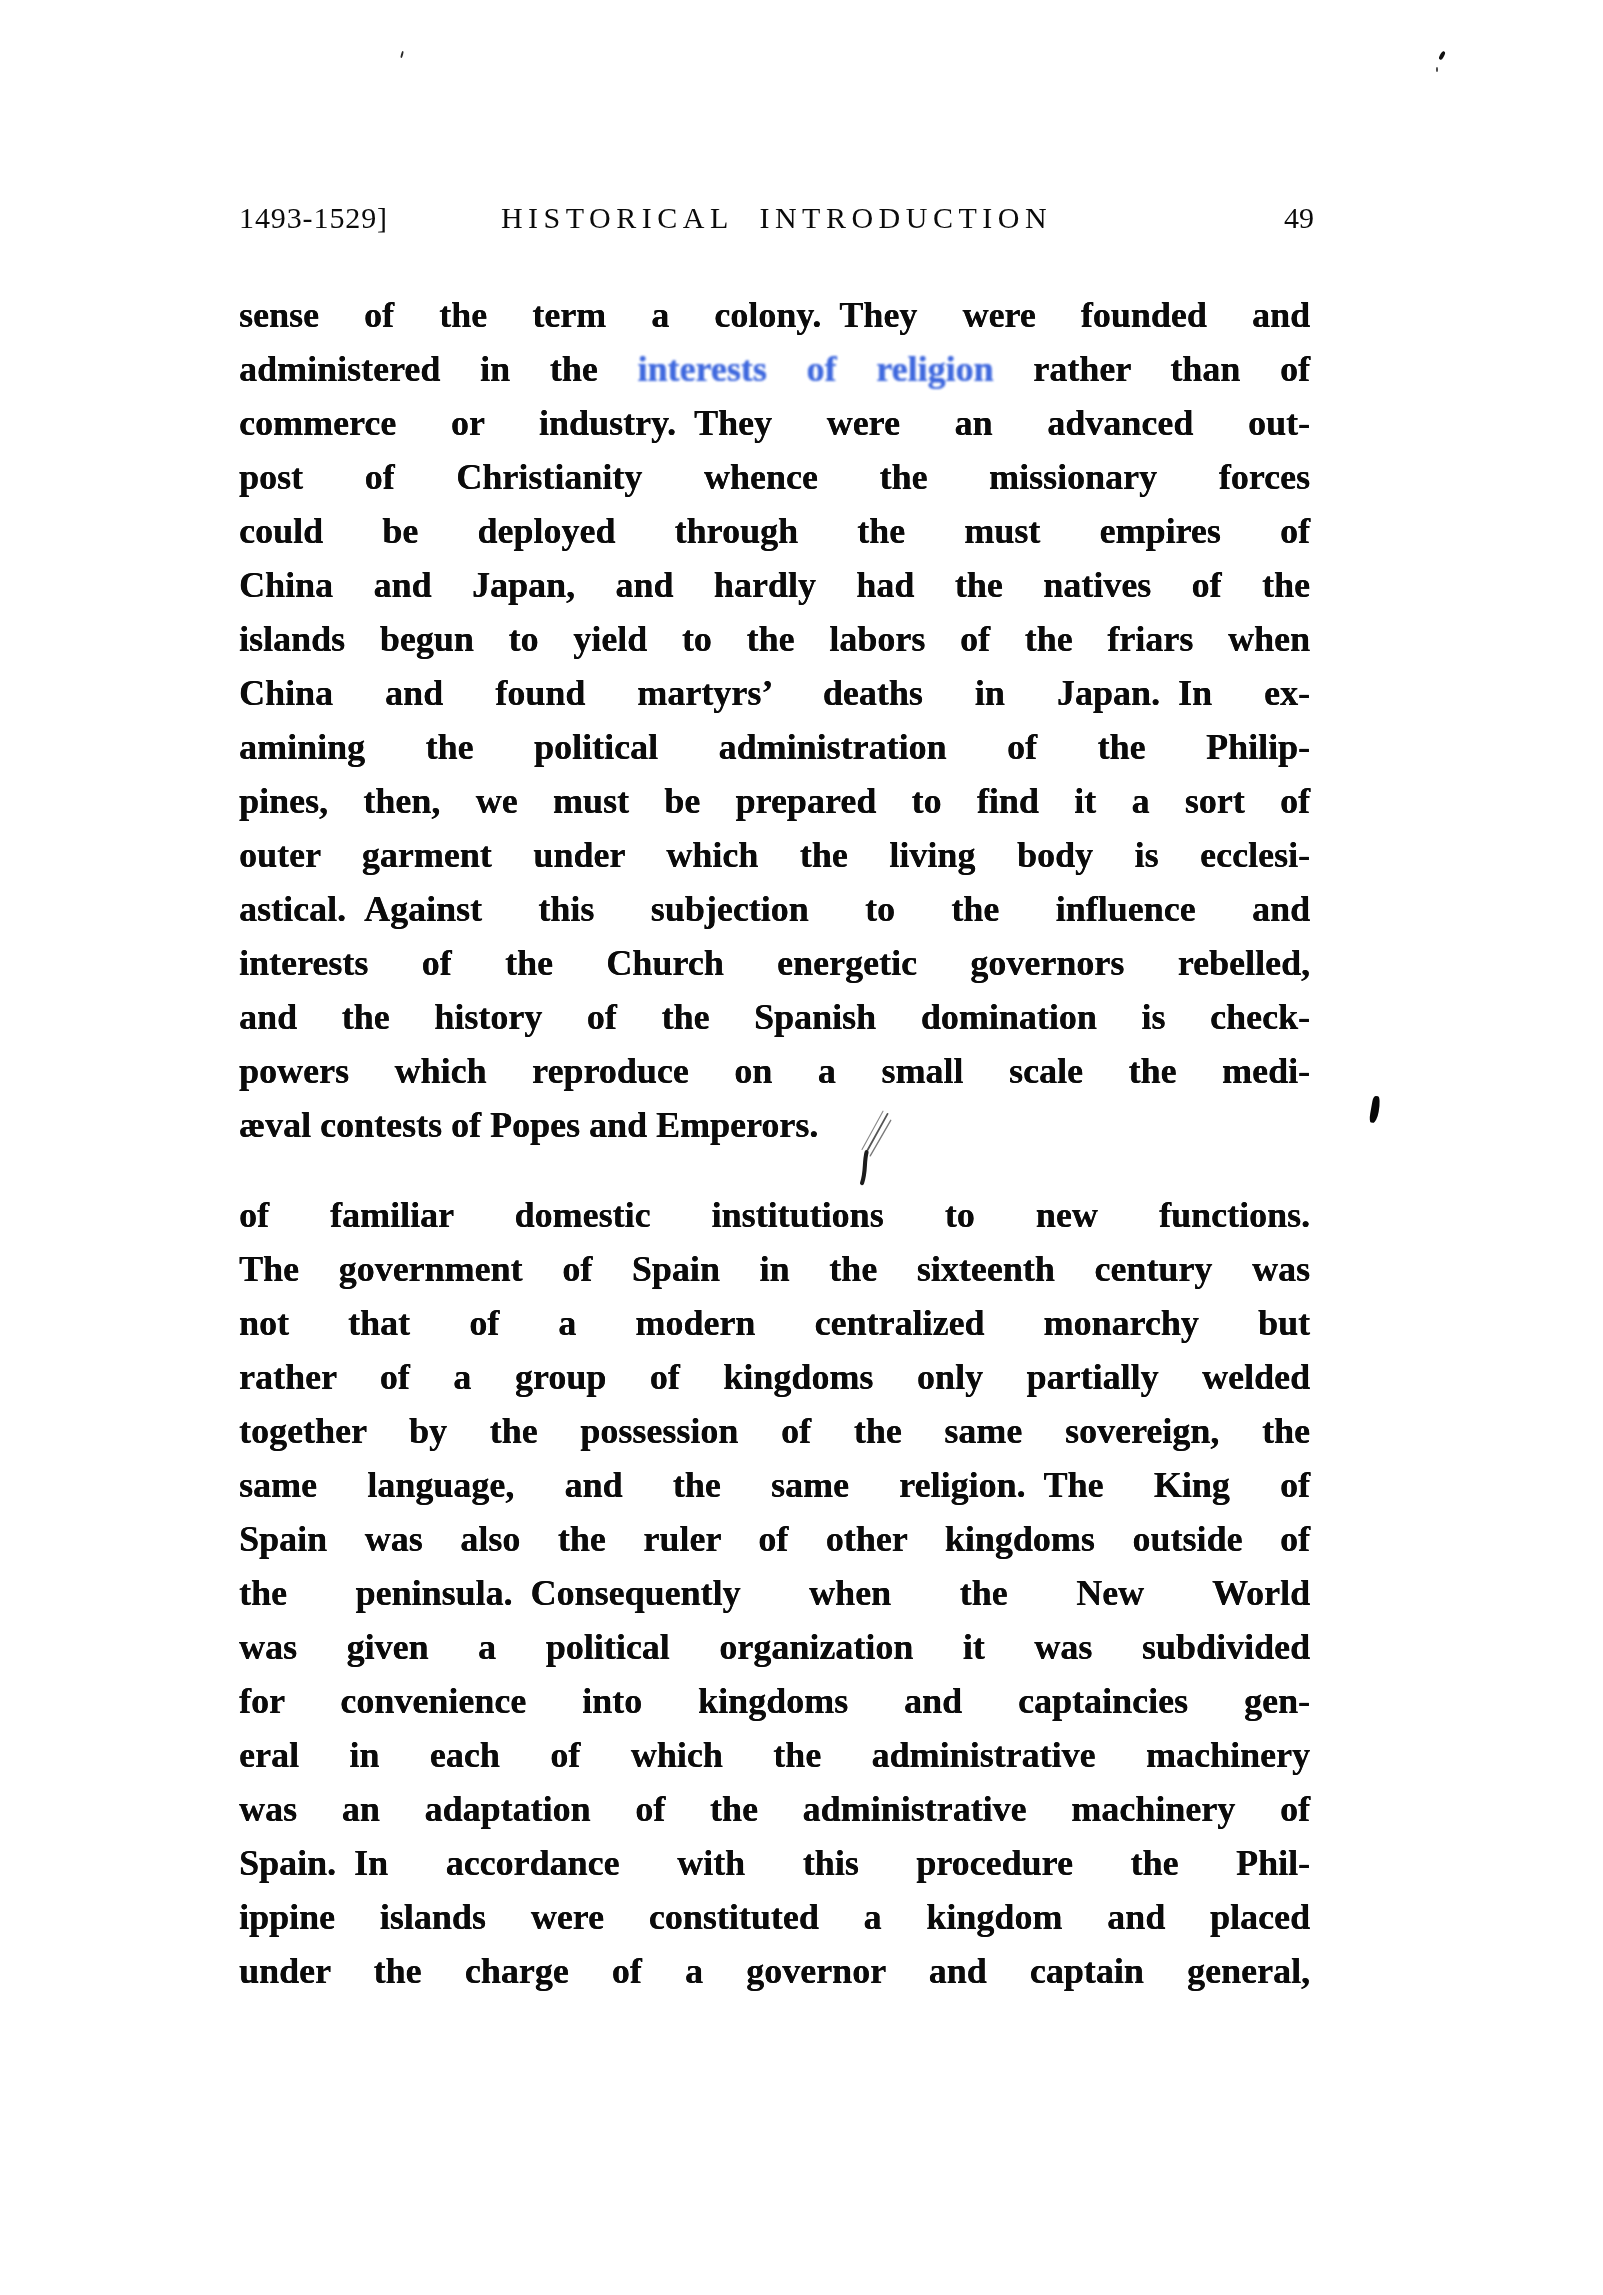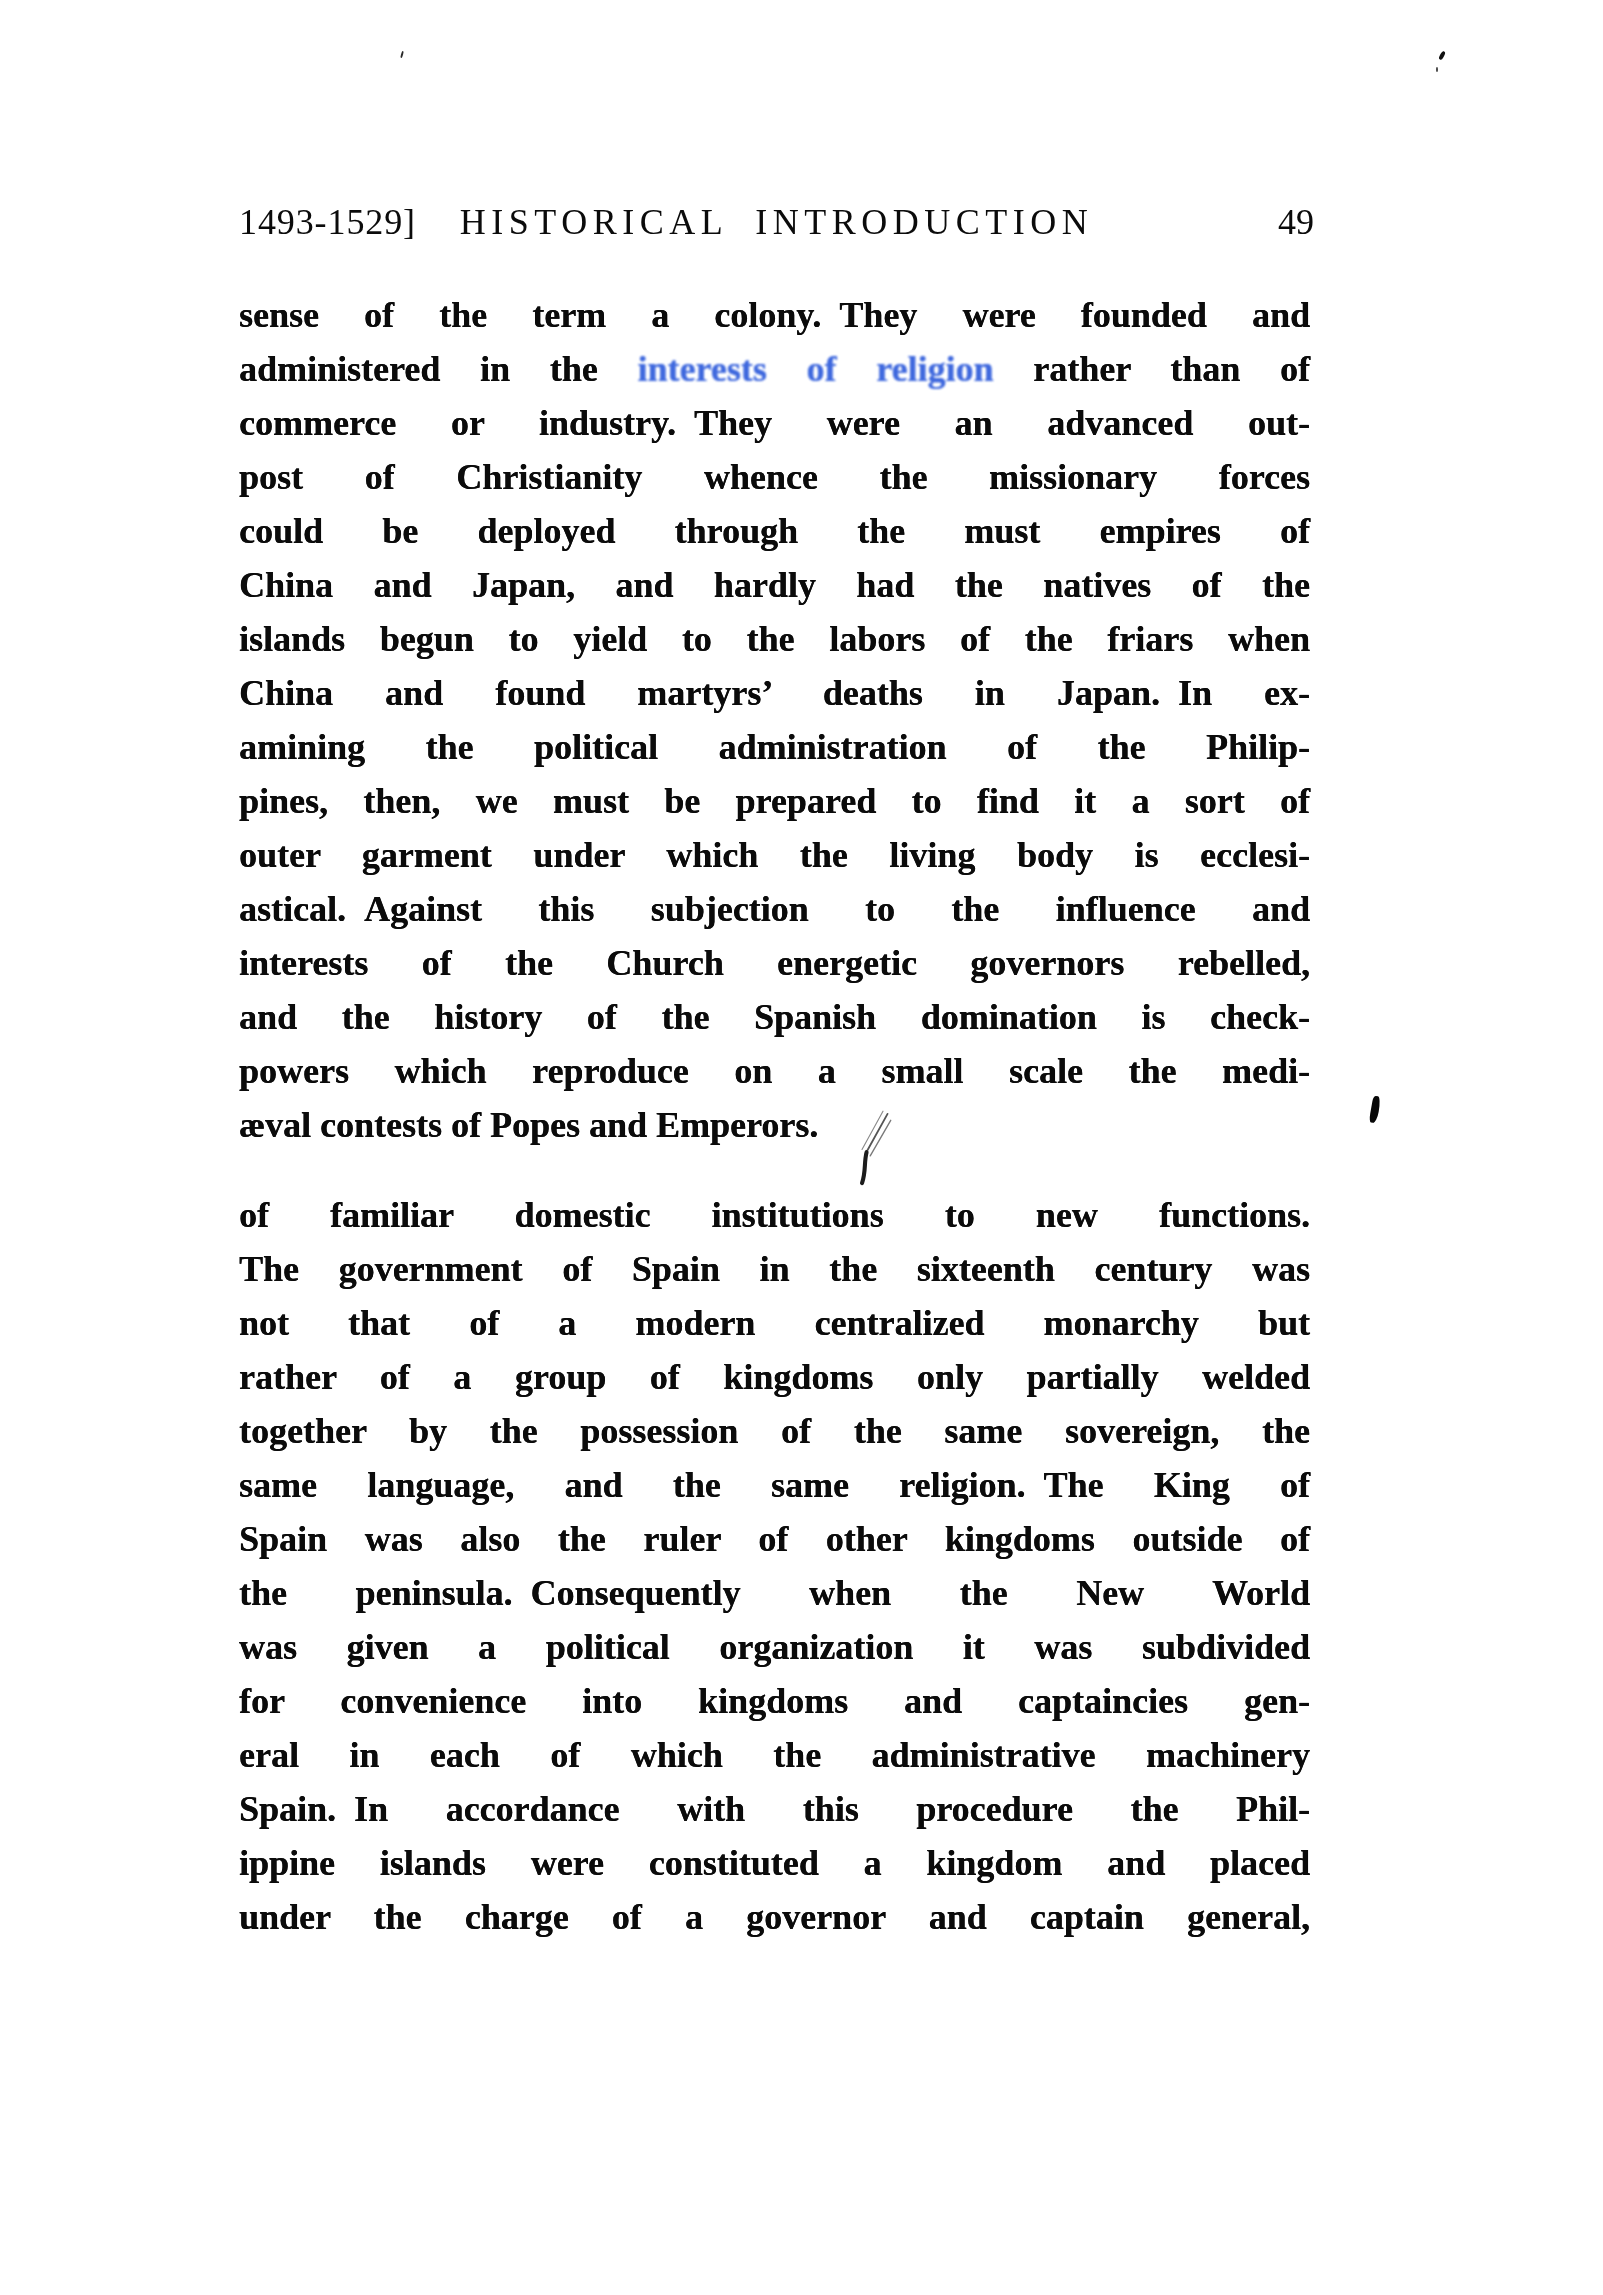--- a/index.html
+++ b/index.html
@@ -5,21 +5,21 @@
   html,body{margin:0;padding:0}
   body{
     width:1604px;height:2490px;
     background:#ffffff;color:#0b0b0b;
     position:relative;overflow:hidden;
     font-family:"Liberation Serif","DejaVu Serif",serif;
   }
   .page{position:absolute;inset:0}
 
   
-  .header{position:absolute;left:239px;top:201px;width:1075px;height:39px;font-size:36px;white-space:nowrap}
+  .header{position:absolute;left:239px;top:201px;width:1075px;height:39px;font-size:30px;white-space:nowrap}
   .header .date{position:absolute;left:0;top:0;letter-spacing:0.9px}
   .header .title{position:absolute;left:50%;top:0;transform:translateX(-50%);letter-spacing:5.5px;word-spacing:13.8px}
   .header .pageno{position:absolute;right:0;top:0}
 
   
   .textblock{
     position:absolute;left:239px;top:288px;width:1071px;
     font-size:36px;line-height:54px;
     text-shadow:0.2px 0 0 currentColor;
     font-weight:bold;
@@ -84,20 +84,21 @@
       <div class="line">The government of Spain in the sixteenth century was</div>
       <div class="line">not that of a modern centralized monarchy but</div>
       <div class="line">rather of a group of kingdoms only partially welded</div>
       <div class="line">together by the possession of the same sovereign, the</div>
       <div class="line">same language, and the same religion. The King of</div>
       <div class="line">Spain was also the ruler of other kingdoms outside of</div>
       <div class="line">the peninsula. Consequently when the New World</div>
       <div class="line">was given a political organization it was subdivided</div>
       <div class="line">for convenience into kingdoms and captaincies gen-</div>
       <div class="line">eral in each of which the administrative machinery</div>
+      <div class="line">was an adaptation of the administrative machinery of</div>
       <div class="line">Spain. In accordance with this procedure the Phil-</div>
       <div class="line">ippine islands were constituted a kingdom and placed</div>
       <div class="line">under the charge of a governor and captain general,</div>
     </div>
 
   <div class="blot"></div>
 
   <div class="speck sp1"></div>
   <div class="speck sp2"></div>
 

